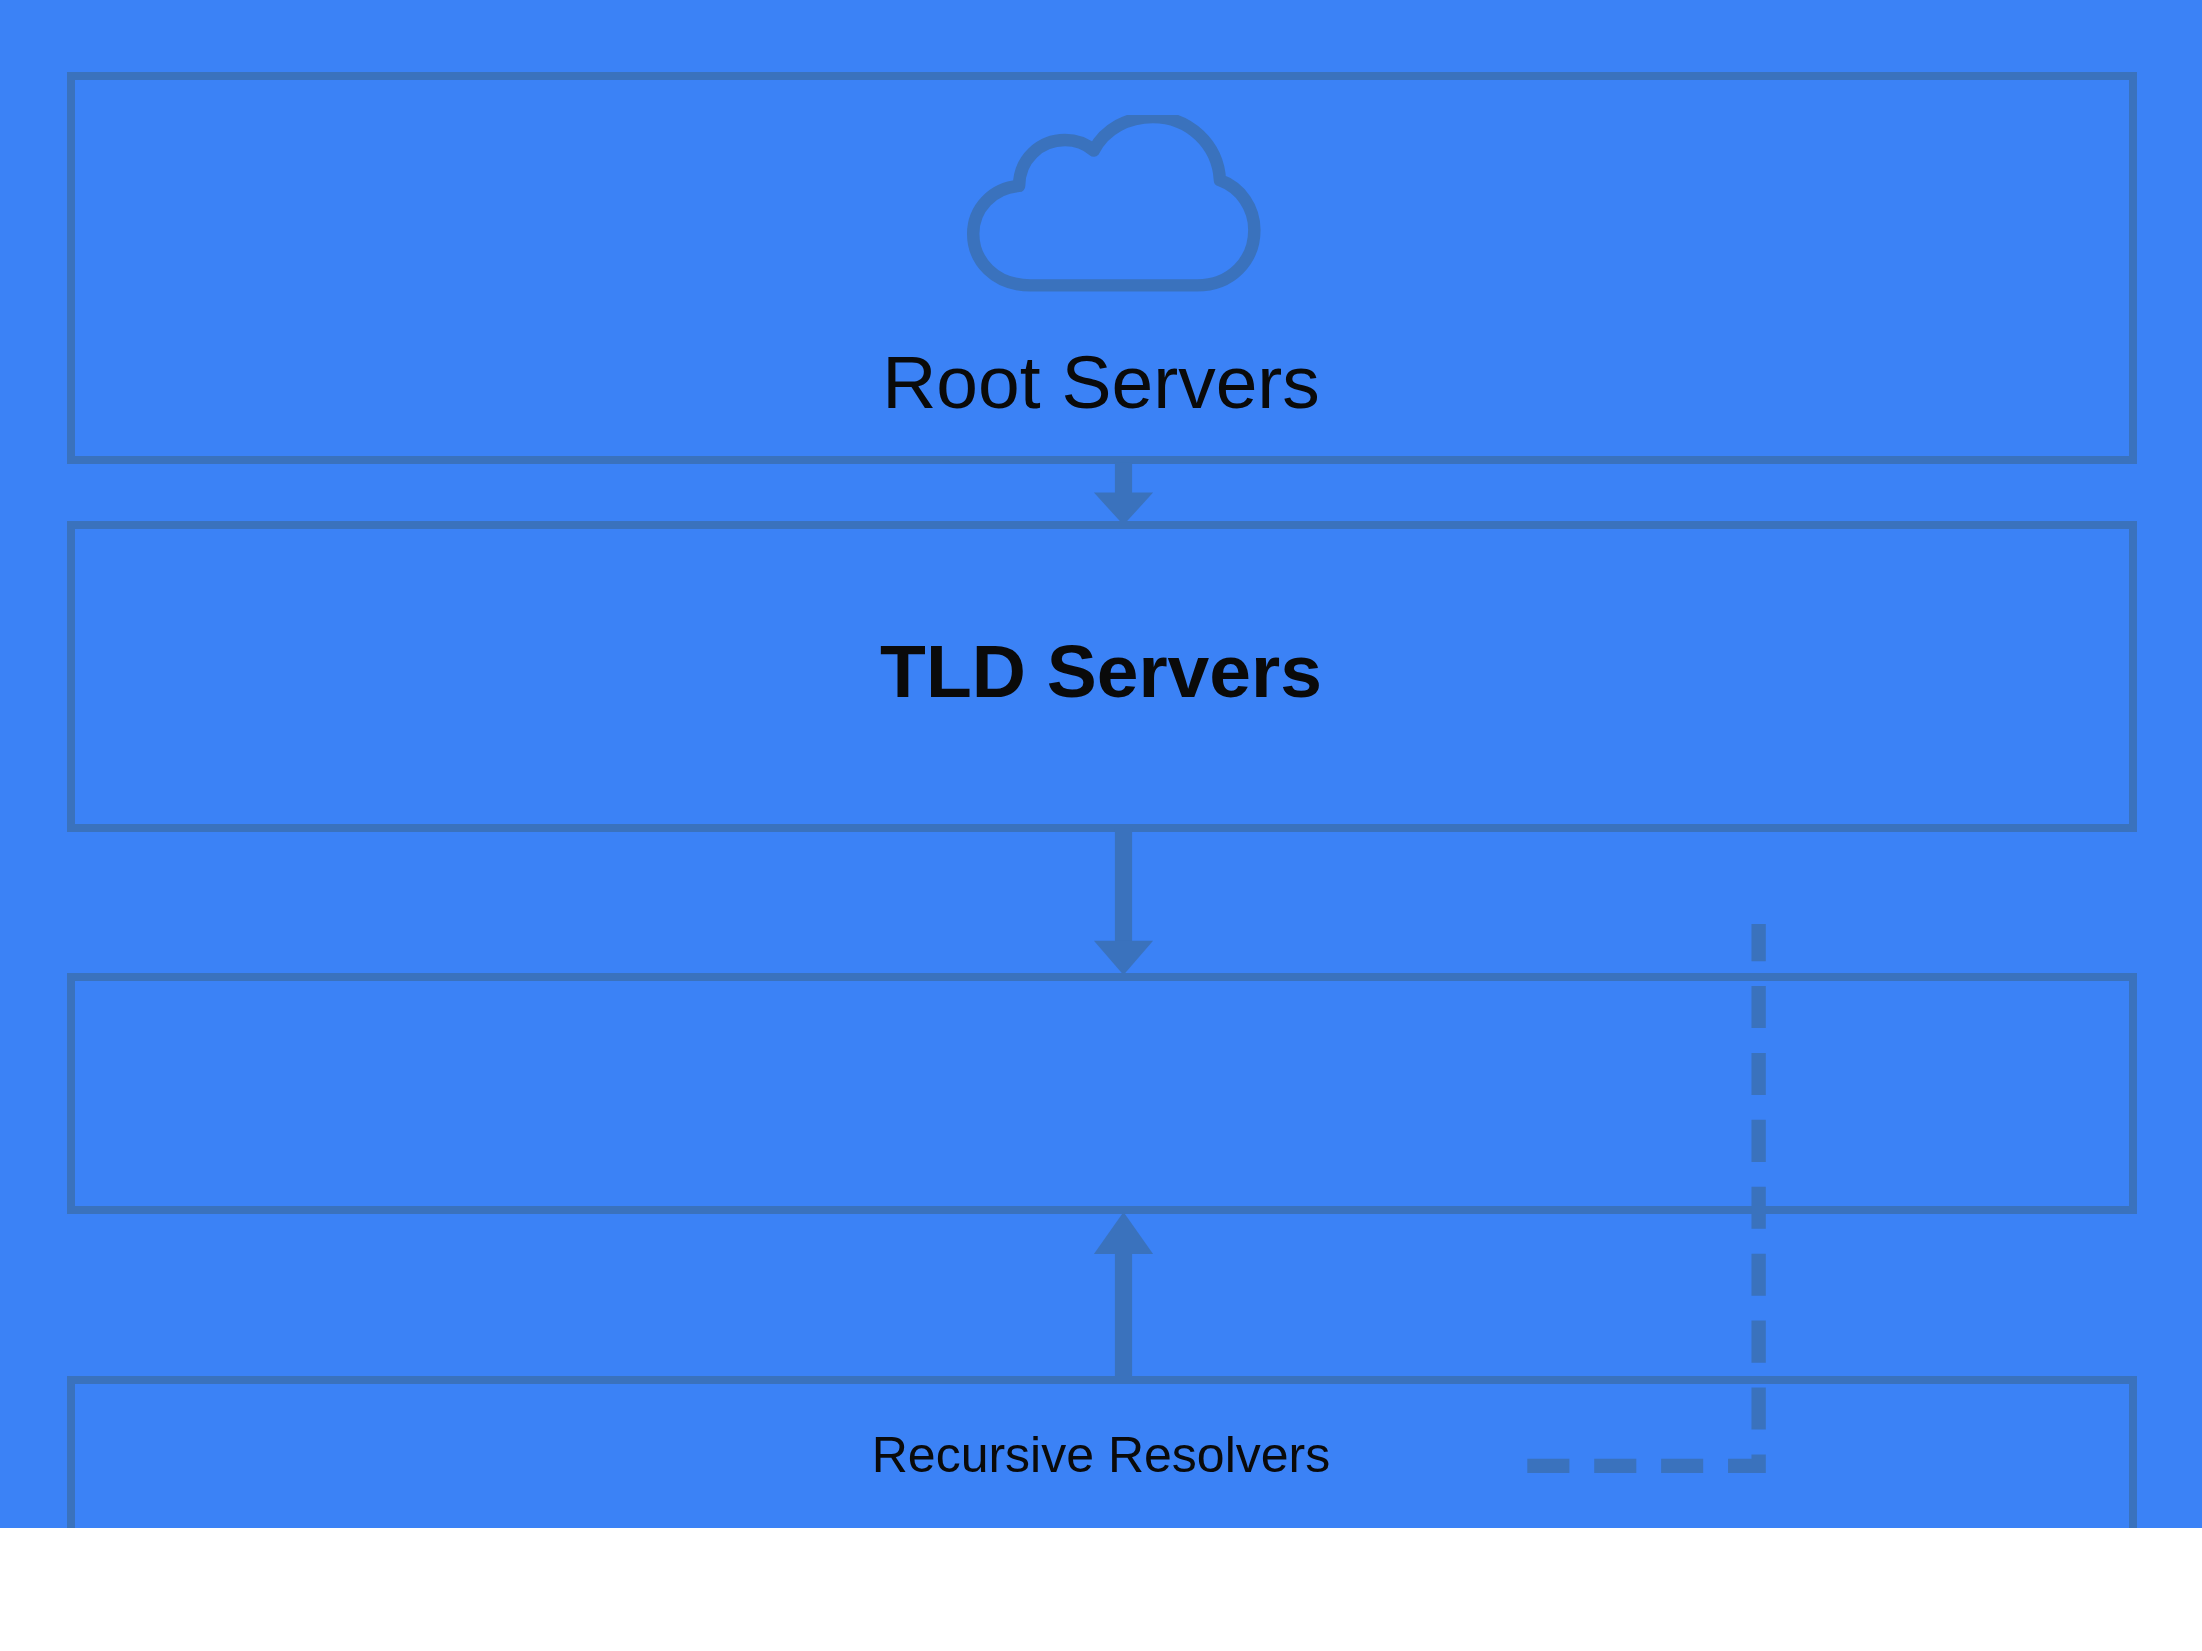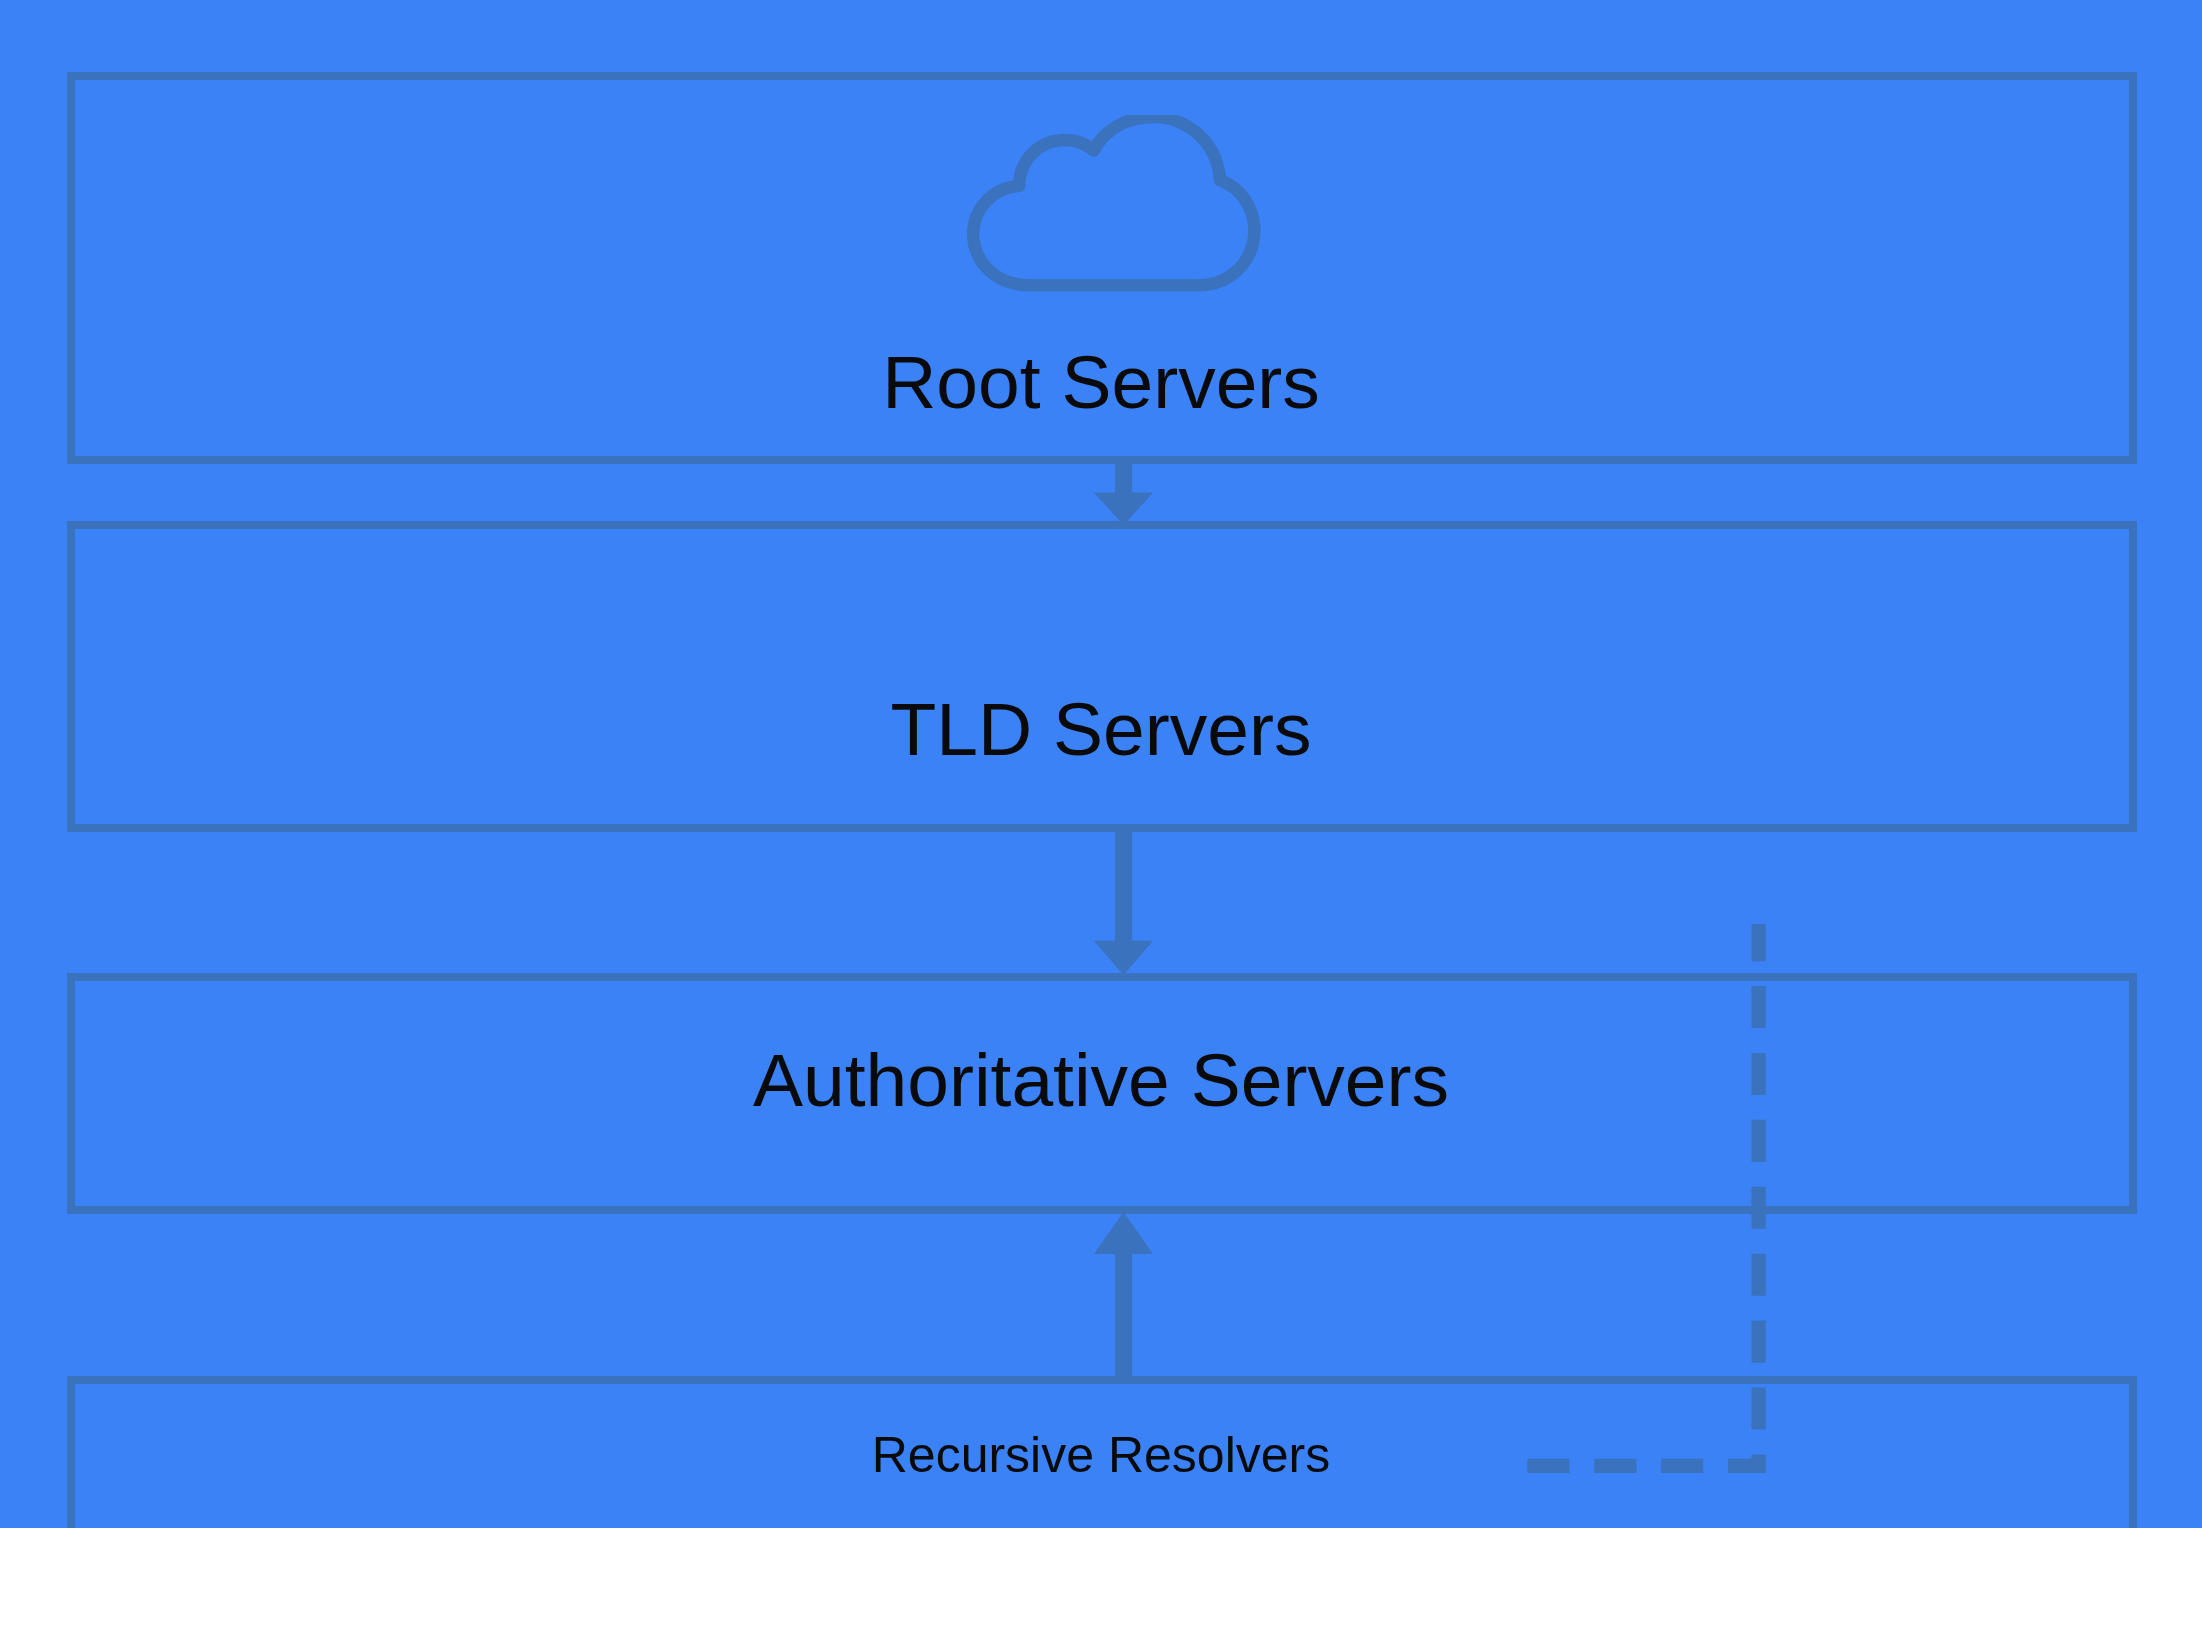--- a/index.html
+++ b/index.html
@@ -29,21 +29,21 @@
     font-family: "Liberation Sans", sans-serif;
     font-weight: 400;
     white-space: nowrap;
   }
   #box-root        { left: 67px;  top: 72px;   width: 2070px; height: 392px; }
   #box-tld         { left: 67px;  top: 521px;  width: 2070px; height: 311px; }
   #box-auth        { left: 67px;  top: 973px; width: 2070px; height: 241px; }
   #box-recursive   { left: 67px;  top: 1376px; width: 2070px; height: 206px; }
 
   #label-root      { left: 0;  top: 339px;  font-size: 75px; }
-  #label-tld       { left: 0;  top: 686px;  font-size: 75px; }
+  #label-tld       { left: 0;  top: 628px;  font-size: 75px; font-weight: bold; }
   #label-auth      { left: 0;  top: 1037px; font-size: 75px; }
   #label-recursive { left: 0;  top: 1426px; font-size: 50px; }
 
   #cloud-icon {
     position: absolute;
     left: 956px;
     top: 115px;
     width: 306px;
     height: 182px;
   }
@@ -109,21 +109,20 @@
 
   <div class="layer-box" id="box-tld"></div>
   <div class="layer-label" id="label-tld">TLD Servers</div>
 
   <svg class="arrow-svg" id="arrow-tld-auth" viewBox="0 0 110 158">
     <rect x="46" y="0" width="18" height="122" fill="#3a72bd"></rect>
     <polygon points="24,118 86,118 55,154" fill="#3a72bd"></polygon>
   </svg>
 
   <div class="layer-box" id="box-auth"></div>
-  <div class="layer-label" id="label-auth">Authoritative Servers</div>
 
   <svg class="arrow-svg" id="arrow-rec-auth" viewBox="0 0 110 182">
     <rect x="46" y="40" width="18" height="142" fill="#3a72bd"></rect>
     <polygon points="24,48 86,48 55,4" fill="#3a72bd"></polygon>
   </svg>
 
   <div class="layer-box" id="box-recursive"></div>
   <div class="layer-label" id="label-recursive">Recursive Resolvers</div>
 
   <svg id="dashed-path" viewBox="0 0 340 620">

